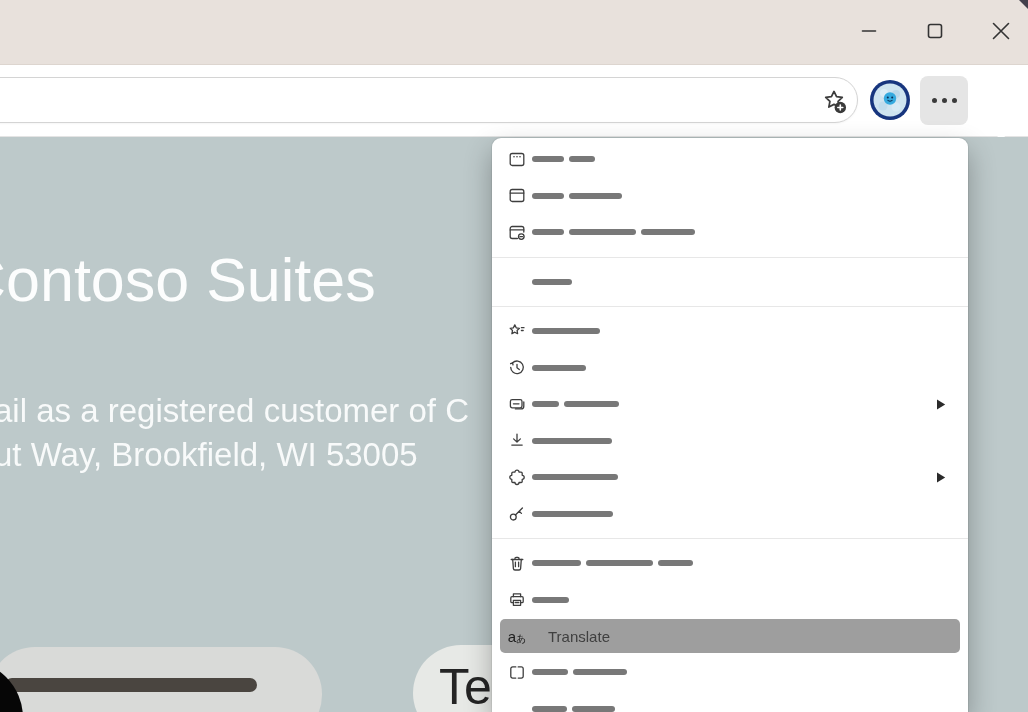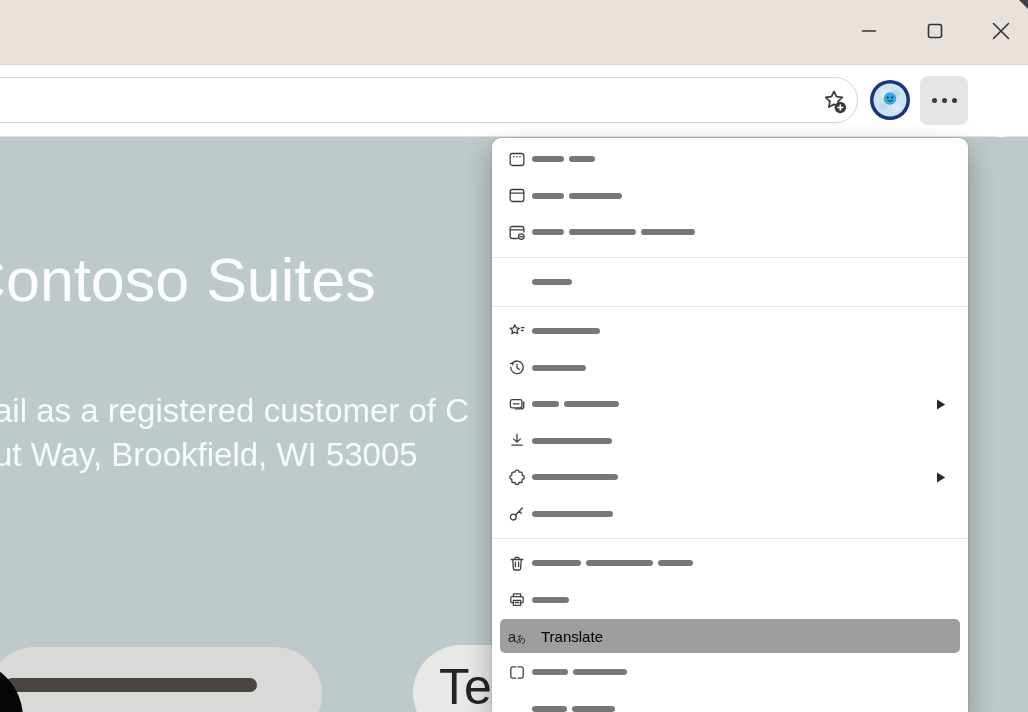--- a/index.html
+++ b/index.html
@@ -34,21 +34,21 @@
   .pill2 { position:absolute; left:413px; top:508px; width:230px; height:96px; background:#e7e9e6; border-radius:48px; z-index:3; border:none; text-align:left; }
   .pill2-label { position:absolute; left:26px; top:13px; font-size:50px; color:#242424; font-weight:400; }
 
   
   .menu { position:absolute; left:492px; top:138px; width:476px; height:574px; background:#ffffff; border-radius:9px 9px 0 0;
           box-shadow:0 0 0 1px rgba(0,0,0,0.06), 0 12px 28px rgba(0,0,0,0.30); z-index:10; padding-top:3px; overflow:hidden; }
   .m-row { height:36.5px; display:flex; align-items:center; padding:0 16px; }
   .m-row.highlight { margin:1px 8px; height:34px; padding:0 8px; background:#9e9e9e; border-radius:5px; }
   .m-icon { width:18px; height:19px; margin-right:6px; flex:0 0 18px; display:flex; align-items:center; justify-content:center; }
   .m-bar { height:6px; border-radius:3px; background:#787878; margin-right:5px; flex:0 0 auto; }
-  .m-label { font-size:15px; color:#000000; margin-left:9px; }
+  .m-label { font-size:15px; color:#404040; margin-left:16px; }
   .m-chevron { margin-left:auto; margin-right:6px; display:flex; align-items:center; }
   .m-div { height:1px; background:#e7e7e7; margin:6px 0; }
   .tr-a { font-size:15px; color:#1d1d1d; line-height:1; }
   .tr-hira { font-size:10px; color:#1d1d1d; line-height:1; margin-top:6px; }
 </style>
 </head>
 <body>
 
 <div id="screen">
 

